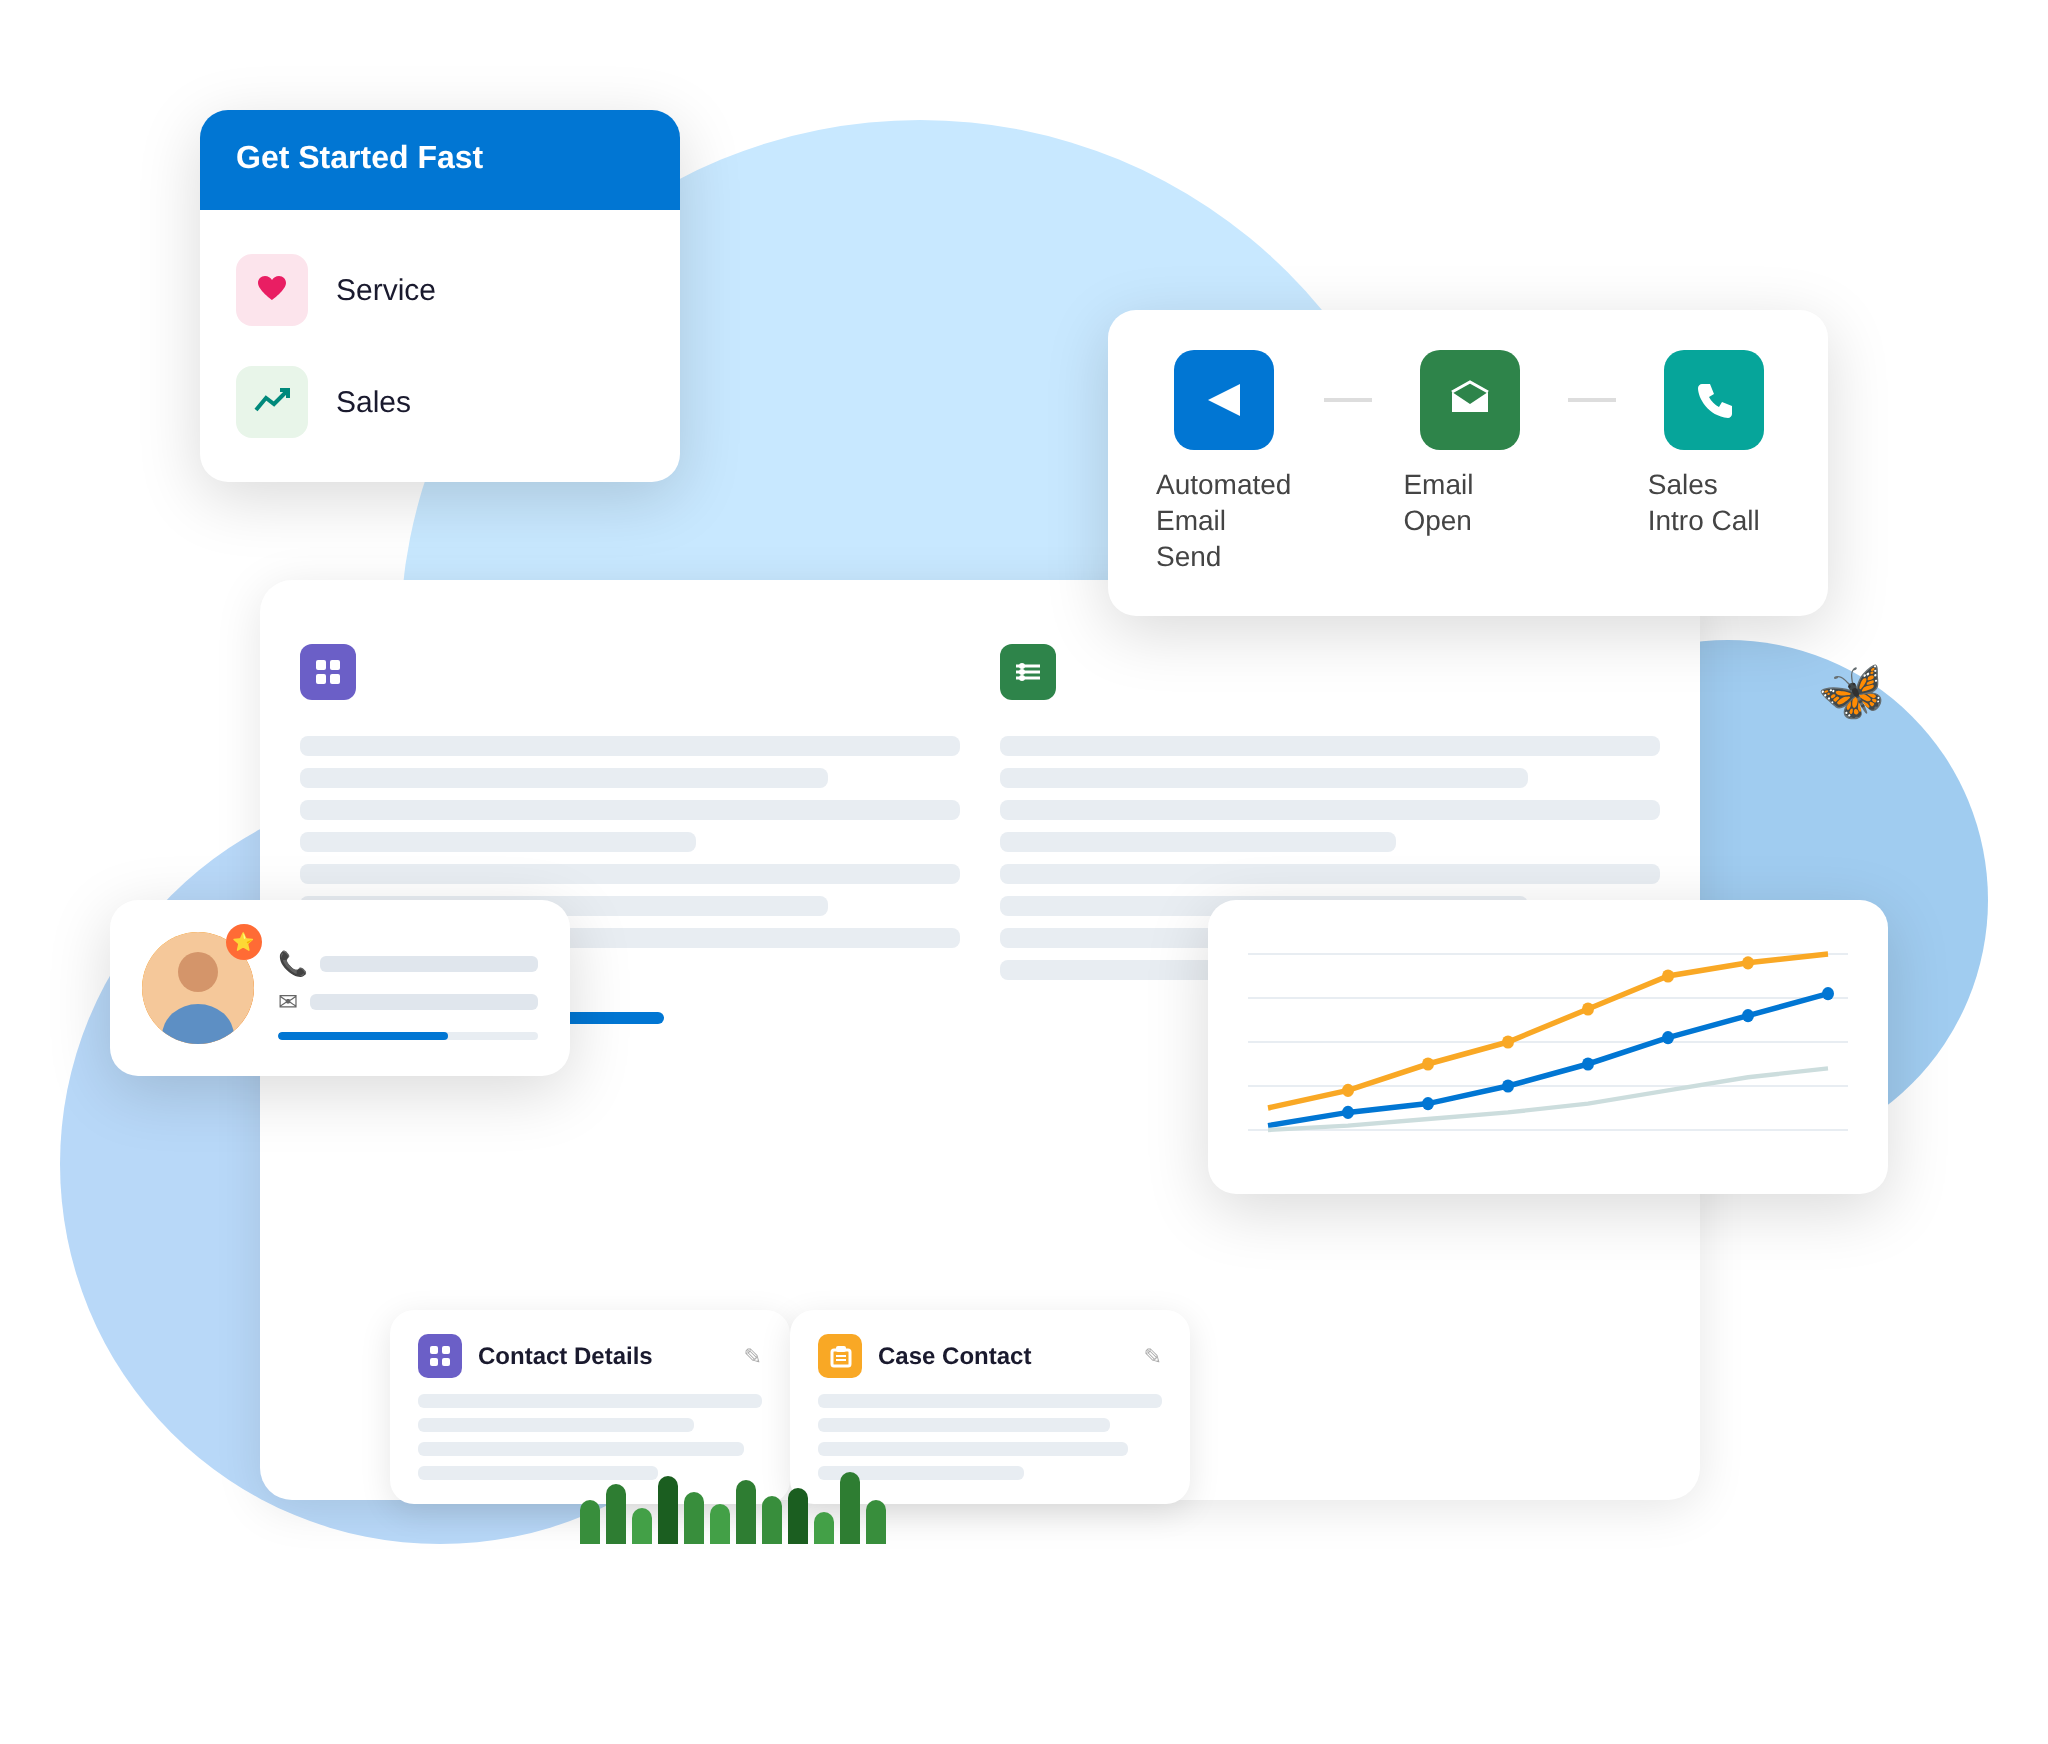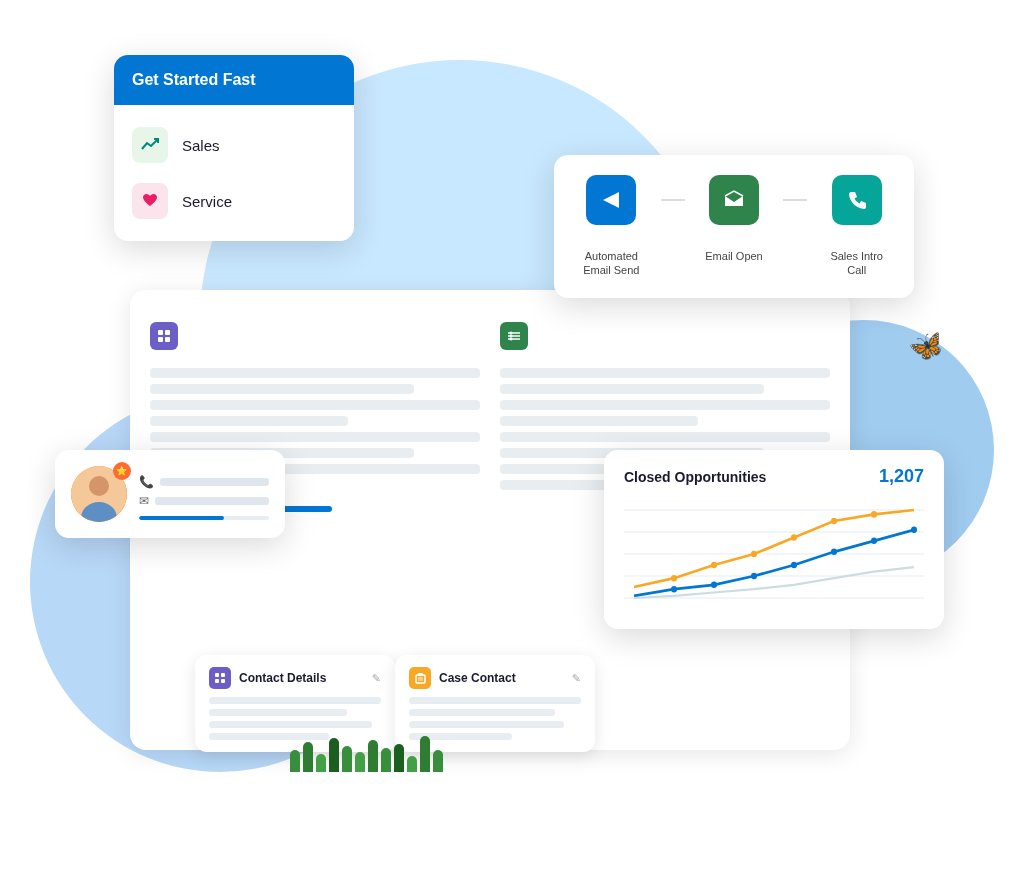--- a/index.html
+++ b/index.html
@@ -41,21 +41,21 @@
       border-radius: 50%;
       top: 320px;
       right: 30px;
       z-index: 0;
     }
 
     
     .get-started-card {
       position: absolute;
       top: 55px;
-      left: 114px;
+      left: 100px;
       width: 240px;
       background: #fff;
       border-radius: 14px;
       box-shadow: 0 8px 32px rgba(0,0,0,0.15);
       overflow: hidden;
       z-index: 10;
     }
     .get-started-header {
       background: #0176d3;
       color: #fff;
@@ -133,25 +133,23 @@
       display: flex;
       align-items: center;
       justify-content: center;
       font-size: 22px;
       color: #fff;
     }
     .step-icon-blue { background: #0176d3; }
     .step-icon-green { background: #2e844a; }
     .step-icon-teal { background: #06a59a; }
     .step-label {
-      font-size: 11px;
+      font-size: 14px;
       color: #444;
-      text-align: center;
       line-height: 1.3;
-      margin-top: 16px;
     }
 
     
     .main-card {
       position: absolute;
       top: 290px;
       left: 130px;
       width: 720px;
       height: 460px;
       background: #fff;
@@ -402,37 +400,37 @@
 <div class="blob-blue-right"></div>
 
 <div class="butterfly">🦋</div>
 
 <div class="get-started-card">
   <div class="get-started-header">
     <span>Get Started Fast</span>
   </div>
   <div class="get-started-body">
     <div class="menu-item">
+      <div class="menu-icon icon-service">
+        <svg width="20" height="20" viewBox="0 0 20 20">
+          <rect width="20" height="20" rx="4" fill="#fce4ec"></rect>
+          <path d="M10 15 C10 15 3 10 3 6.5 C3 4.5 4.5 3 6.5 3 C8 3 9.5 4 10 5 C10.5 4 12 3 13.5 3 C15.5 3 17 4.5 17 6.5 C17 10 10 15 10 15Z" fill="#e91e63"></path>
+        </svg>
+      </div>
+      <span class="menu-label">Service</span>
+    </div>
+    <div class="menu-item">
       <div class="menu-icon icon-sales">
         <svg width="20" height="20" viewBox="0 0 20 20">
           <rect width="20" height="20" rx="4" fill="#e8f5e9"></rect>
           <polyline points="2,14 7,8 11,11 18,4" stroke="#00897b" stroke-width="2" fill="none"></polyline>
           <polyline points="14,4 18,4 18,8" stroke="#00897b" stroke-width="2" fill="none"></polyline>
         </svg>
       </div>
       <span class="menu-label">Sales</span>
-    </div>
-    <div class="menu-item">
-      <div class="menu-icon icon-service">
-        <svg width="20" height="20" viewBox="0 0 20 20">
-          <rect width="20" height="20" rx="4" fill="#fce4ec"></rect>
-          <path d="M10 15 C10 15 3 10 3 6.5 C3 4.5 4.5 3 6.5 3 C8 3 9.5 4 10 5 C10.5 4 12 3 13.5 3 C15.5 3 17 4.5 17 6.5 C17 10 10 15 10 15Z" fill="#e91e63"></path>
-        </svg>
-      </div>
-      <span class="menu-label">Service</span>
     </div>
   </div>
 </div>
 
 <div class="workflow-card">
   <div class="workflow-steps">
     <div class="workflow-step">
       <div class="step-icon step-icon-blue">
         <svg width="24" height="24" viewBox="0 0 24 24" fill="white">
           <polygon points="4,12 20,4 20,20"></polygon>
@@ -540,24 +538,20 @@
         <div class="contact-line"></div>
       </div>
     </div>
     <div class="progress-bar-container">
       <div class="progress-bar-fill"></div>
     </div>
   </div>
 </div>
 
 <div class="chart-card">
-  <div class="chart-header">
-    <span class="chart-title">Closed Opportunities</span>
-    <span class="chart-value">1,207</span>
-  </div>
   <svg class="chart-area" viewBox="0 0 300 100" preserveAspectRatio="none">
 
     <line x1="0" y1="90" x2="300" y2="90" stroke="#e8edf2" stroke-width="1"></line>
     <line x1="0" y1="70" x2="300" y2="70" stroke="#e8edf2" stroke-width="1"></line>
     <line x1="0" y1="50" x2="300" y2="50" stroke="#e8edf2" stroke-width="1"></line>
     <line x1="0" y1="30" x2="300" y2="30" stroke="#e8edf2" stroke-width="1"></line>
     <line x1="0" y1="10" x2="300" y2="10" stroke="#e8edf2" stroke-width="1"></line>
 
     <polyline points="10,80 50,72 90,60 130,50 170,35 210,20 250,14 290,10" fill="none" stroke="#f9a825" stroke-width="2.5"></polyline>
 

